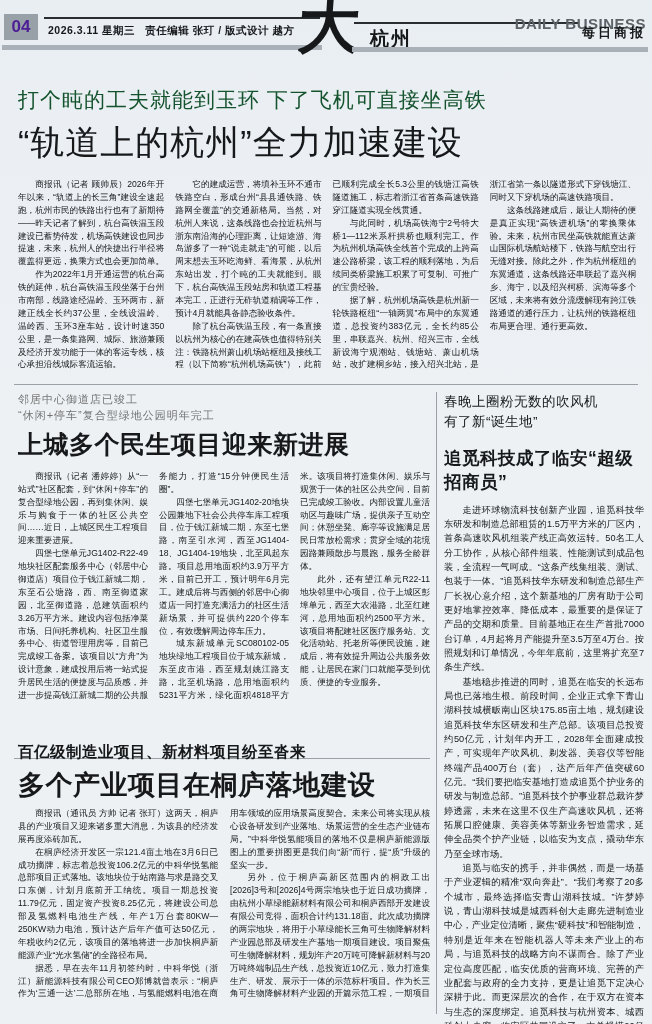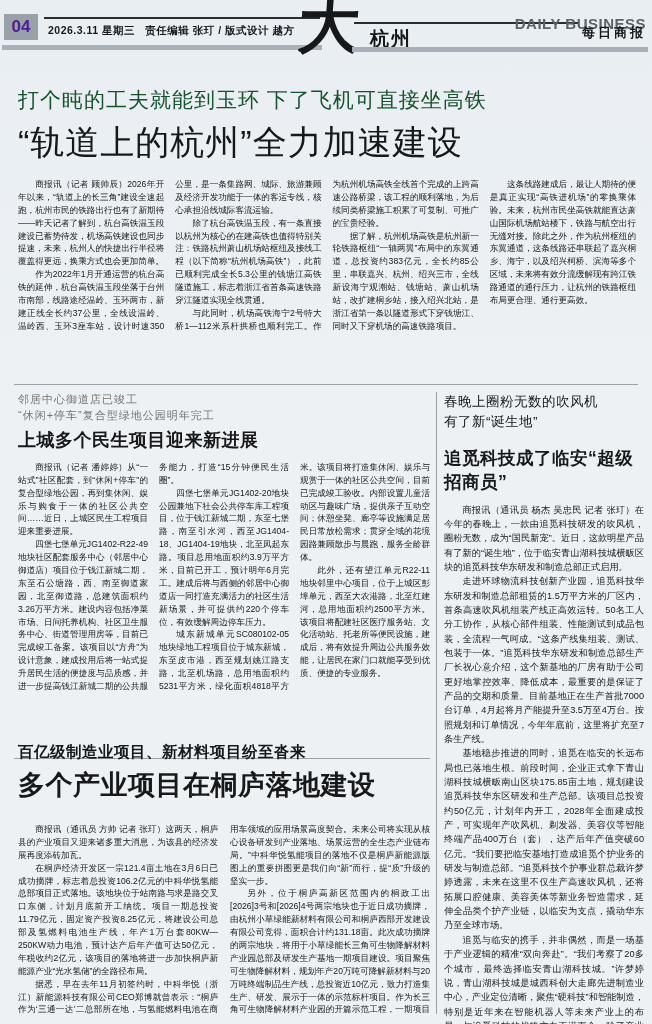--- a/index.html
+++ b/index.html
@@ -20,21 +20,21 @@
     font-family:"Liberation Serif",serif;transform:skewX(-4deg);}
   .masthead-thin{left:354px;top:22px;width:224px;height:1.5px;background:#2a2d30;}
   .masthead-small{left:370px;top:26px;font-size:19px;font-weight:bold;letter-spacing:2px;}
   .brand-en{right:6px;top:15px;font-size:15px;font-weight:bold;color:#5b6268;letter-spacing:.5px;}
   .brand-cn{right:6px;top:24px;font-size:13px;font-weight:bold;font-family:Liberation Sans, sans-serif;letter-spacing:3px;}
   .hdr-thickbar-r{left:352px;top:47px;width:296px;height:5px;background:#a9b0b7;}
   
   .kicker{font-size:21px;color:#14532d;letter-spacing:1px;white-space:nowrap;}
   .headline-xl{font-size:34px;font-weight:normal;letter-spacing:1px;margin-top:6px;white-space:nowrap;}
   .deck{font-size:11px;color:#737373;letter-spacing:1px;line-height:1.45;}
-  .headline-lg{font-size:18px;font-weight:bold;letter-spacing:.5px;margin-top:4px;white-space:nowrap;}
+  .headline-lg{font-size:25px;font-weight:bold;letter-spacing:.5px;margin-top:4px;white-space:nowrap;}
   .kicker-sm{font-size:15.5px;letter-spacing:.5px;white-space:nowrap;font-weight:bold;}
   .deck-sm{font-size:13.5px;line-height:1.5;letter-spacing:.5px;}
   .headline-md{font-size:17.5px;font-weight:bold;letter-spacing:.5px;margin-top:13px;}
   .cols{text-align:justify;overflow:hidden;}
   .cols p{margin:0;text-indent:2em;}
   .body-sm{font-size:8.6px;line-height:1.5;}
   .body-rt{font-size:9.2px;line-height:1.56;}
   .cols-4{column-count:4;column-gap:11px;}
   .cols-3{column-count:3;column-gap:11px;}
   .cols-2{column-count:2;column-gap:12px;}
@@ -58,20 +58,21 @@
 <div class="abs brand-en">DAILY BUSINESS</div>
 <div class="abs brand-cn">每日商报</div>
 <div class="abs hdr-thickbar-r"></div>
 
 <div class="abs" style="left:18px;top:86px;width:618px;">
   <div class="kicker">打个盹的工夫就能到玉环  下了飞机可直接坐高铁</div>
   <div class="headline-xl">“轨道上的杭州”全力加速建设</div>
   <div class="cols cols-4 body-sm" style="margin-top:12px;height:212px;">
       <p>商报讯（记者 顾帅辰）2026年开年以来，“轨道上的长三角”建设全速起跑，杭州市民的铁路出行也有了新期待——昨天记者了解到，杭台高铁温玉段建设已蓄势待发，机场高铁建设也同步提速，未来，杭州人的快捷出行半径将覆盖得更远，换乘方式也会更加简单。</p>
       <p>作为2022年1月开通运营的杭台高铁的延伸，杭台高铁温玉段坐落于台州市南部，线路途经温岭、玉环两市，新建正线全长约37公里，全线设温岭、温岭西、玉环3座车站，设计时速350公里，是一条集路网、城际、旅游兼顾及经济开发功能于一体的客运专线，核心承担沿线城际客流运输。</p>
+      <p>它的建成运营，将填补玉环不通市铁路空白，形成台州“县县通铁路、铁路网全覆盖”的交通新格局。当然，对杭州人来说，这条线路也会拉近杭州与浙东南沿海的心理距离，让短途游、海岛游多了一种“说走就走”的可能，以后周末想去玉环吃海鲜、看海景，从杭州东站出发，打个盹的工夫就能到。眼下，杭台高铁温玉段站房和轨道工程基本完工，正进行无砟轨道精调等工作，预计4月就能具备静态验收条件。</p>
       <p>除了杭台高铁温玉段，有一条直接以杭州为核心的在建高铁也值得特别关注：铁路杭州萧山机场站枢纽及接线工程（以下简称“杭州机场高铁”），此前已顺利完成全长5.3公里的钱塘江高铁隧道施工，标志着浙江省首条高速铁路穿江隧道实现全线贯通。</p>
       <p>与此同时，机场高铁海宁2号特大桥1—112米系杆拱桥也顺利完工。作为杭州机场高铁全线首个完成的上跨高速公路桥梁，该工程的顺利落地，为后续同类桥梁施工积累了可复制、可推广的宝贵经验。</p>
       <p>据了解，杭州机场高铁是杭州新一轮铁路枢纽“一轴两翼”布局中的东翼通道，总投资约383亿元，全长约85公里，串联嘉兴、杭州、绍兴三市，全线新设海宁观潮站、钱塘站、萧山机场站，改扩建桐乡站，接入绍兴北站，是浙江省第一条以隧道形式下穿钱塘江、同时又下穿机场的高速铁路项目。</p>
       <p>这条线路建成后，最让人期待的便是真正实现“高铁进机场”的零换乘体验。未来，杭州市民坐高铁就能直达萧山国际机场航站楼下，铁路与航空出行无缝对接。除此之外，作为杭州枢纽的东翼通道，这条线路还串联起了嘉兴桐乡、海宁，以及绍兴柯桥、滨海等多个区域，未来将有效分流缓解现有跨江铁路通道的通行压力，让杭州的铁路枢纽布局更合理、通行更高效。</p>
     </div>
 </div>
 
 <div class="abs hrule" style="left:14px;top:384px;width:624px;"></div>
 <div class="abs vrule" style="left:436px;top:392px;height:622px;"></div>
 
@@ -86,31 +87,30 @@
       <p>城东新城单元SC080102-05地块绿地工程项目位于城东新城，东至皮市港，西至规划姚江路支路，北至机场路，总用地面积约5231平方米，绿化面积4818平方米。该项目将打造集休闲、娱乐与观赏于一体的社区公共空间，目前已完成竣工验收。内部设置儿童活动区与趣味广场，提供亲子互动空间；休憩坐凳、廊亭等设施满足居民日常放松需求；贯穿全域的花境园路兼顾散步与晨跑，服务全龄群体。</p>
       <p>此外，还有望江单元R22-11地块邻里中心项目，位于上城区彭埠单元，西至大农港路，北至红建河，总用地面积约2500平方米。该项目将配建社区医疗服务站、文化活动站、托老所等便民设施，建成后，将有效提升周边公共服务效能，让居民在家门口就能享受到优质、便捷的专业服务。</p>
     </div>
 </div>
 
 <div class="abs hrule" style="left:14px;top:758px;width:416px;"></div>
 
 <div class="abs" style="left:18px;top:742px;width:412px;">
   <div class="kicker-sm">百亿级制造业项目、新材料项目纷至沓来</div>
   <div class="headline-lg" style="font-size:27px;">多个产业项目在桐庐落地建设</div>
-  <div class="cols cols-2 body-sm" style="margin-top:20px;height:200px;">
+  <div class="cols cols-2 body-sm" style="margin-top:4px;height:200px;">
       <p>商报讯（通讯员 方帅 记者 张玎）这两天，桐庐县的产业项目又迎来诸多重大消息，为该县的经济发展再度添砖加瓦。</p>
       <p>在桐庐经济开发区一宗121.4亩土地在3月6日已成功摘牌，标志着总投资106.2亿元的中科华悦氢能总部项目正式落地。该地块位于站南路与求是路交叉口东侧，计划月底前开工纳统。项目一期总投资11.79亿元，固定资产投资8.25亿元，将建设公司总部及氢燃料电池生产线，年产1万台套80KW—250KW动力电池，预计达产后年产值可达50亿元，年税收约2亿元，该项目的落地将进一步加快桐庐新能源产业“光水氢储”的全路径布局。</p>
       <p>据悉，早在去年11月初签约时，中科华悦（浙江）新能源科技有限公司CEO郑博就曾表示：“桐庐作为‘三通一达’二总部所在地，与氢能燃料电池在商用车领域的应用场景高度契合。未来公司将实现从核心设备研发到产业落地、场景运营的全生态产业链布局。”中科华悦氢能项目的落地不仅是桐庐新能源版图上的重要拼图更是我们向“新”而行，提“质”升级的坚实一步。</p>
       <p>另外，位于桐庐高新区范围内的桐政工出[2026]3号和[2026]4号两宗地块也于近日成功摘牌，由杭州小草绿能新材料有限公司和桐庐西部开发建设有限公司竞得，面积合计约131.18亩。此次成功摘牌的两宗地块，将用于小草绿能长三角可生物降解材料产业园总部及研发生产基地一期项目建设。项目聚焦可生物降解材料，规划年产20万吨可降解新材料与20万吨终端制品生产线，总投资近10亿元，致力打造集生产、研发、展示于一体的示范标杆项目。作为长三角可生物降解材料产业园的开篇示范工程，一期项目的落地建设，将进一步夯实桐庐新材料产业基础，完善绿色产业链条，为后续扩大就业、拉动上下游配套、提升县域经济能级提供有力支撑。</p>
     </div>
 </div>
 
 <div class="abs" style="left:444px;top:392px;width:200px;">
   <div class="deck-sm">春晚上圈粉无数的吹风机</div>
   <div class="deck-sm">有了新“诞生地”</div>
   <div class="headline-md">追觅科技成了临安“超级招商员”</div>
   <div class="cols body-rt" style="margin-top:9px;height:548px;">
-      <p>商报讯（通讯员 杨杰 吴忠民 记者 张玎）在今年的春晚上，一款由追觅科技研发的吹风机，圈粉无数，成为“国民新宠”。近日，这款明星产品有了新的“诞生地”，位于临安青山湖科技城横畈区块的追觅科技华东研发和制造总部正式启用。</p>
       <p>走进环球物流科技创新产业园，追觅科技华东研发和制造总部租赁的1.5万平方米的厂区内，首条高速吹风机组装产线正高效运转。50名工人分工协作，从核心部件组装、性能测试到成品包装，全流程一气呵成。“这条产线集组装、测试、包装于一体。”追觅科技华东研发和制造总部生产厂长祝心意介绍，这个新基地的厂房有助于公司更好地掌控效率、降低成本，最重要的是保证了产品的交期和质量。目前基地正在生产首批7000台订单，4月起将月产能提升至3.5万至4万台。按照规划和订单情况，今年年底前，这里将扩充至7条生产线。</p>
       <p>基地稳步推进的同时，追觅在临安的长远布局也已落地生根。前段时间，企业正式拿下青山湖科技城横畈南山区块175.85亩土地，规划建设追觅科技华东区研发和生产总部。该项目总投资约50亿元，计划年内开工，2028年全面建成投产，可实现年产吹风机、剃发器、美容仪等智能终端产品400万台（套），达产后年产值突破60亿元。“我们要把临安基地打造成追觅个护业务的研发与制造总部。”追觅科技个护事业群总裁许梦婷透露，未来在这里不仅生产高速吹风机，还将拓展口腔健康、美容美体等新业务智造需求，延伸全品类个护产业链，以临安为支点，撬动华东乃至全球市场。</p>
       <p>追觅与临安的携手，并非偶然，而是一场基于产业逻辑的精准“双向奔赴”。“我们考察了20多个城市，最终选择临安青山湖科技城。”许梦婷说，青山湖科技城是城西科创大走廊先进制造业中心，产业定位清晰，聚焦“硬科技”和智能制造，特别是近年来在智能机器人等未来产业上的布局，与追觅科技的战略方向不谋而合。除了产业定位高度匹配，临安优质的营商环境、完善的产业配套与政府的全力支持，更是让追觅下定决心深耕于此。而更深层次的合作，在于双方在资本与生态的深度绑定。追觅科技与杭州资本、城西科创大走廊、临安区共同设立了一支总规模20亿元的生态基金。“这是临安首支与企业合作的CVC生态基金。”青山湖科技城管委会招商部副部长叶键介绍，这支基金将重点投资追觅生态链，以及智能终端、机器人等优质项目，推动招商模式从“引进单个企业”向“培育产业生态”的转变。“追觅也将成为我们的‘超级招商员’，共同招引项目落户。”</p>
     </div>
 </div>
 
 </body></html>

